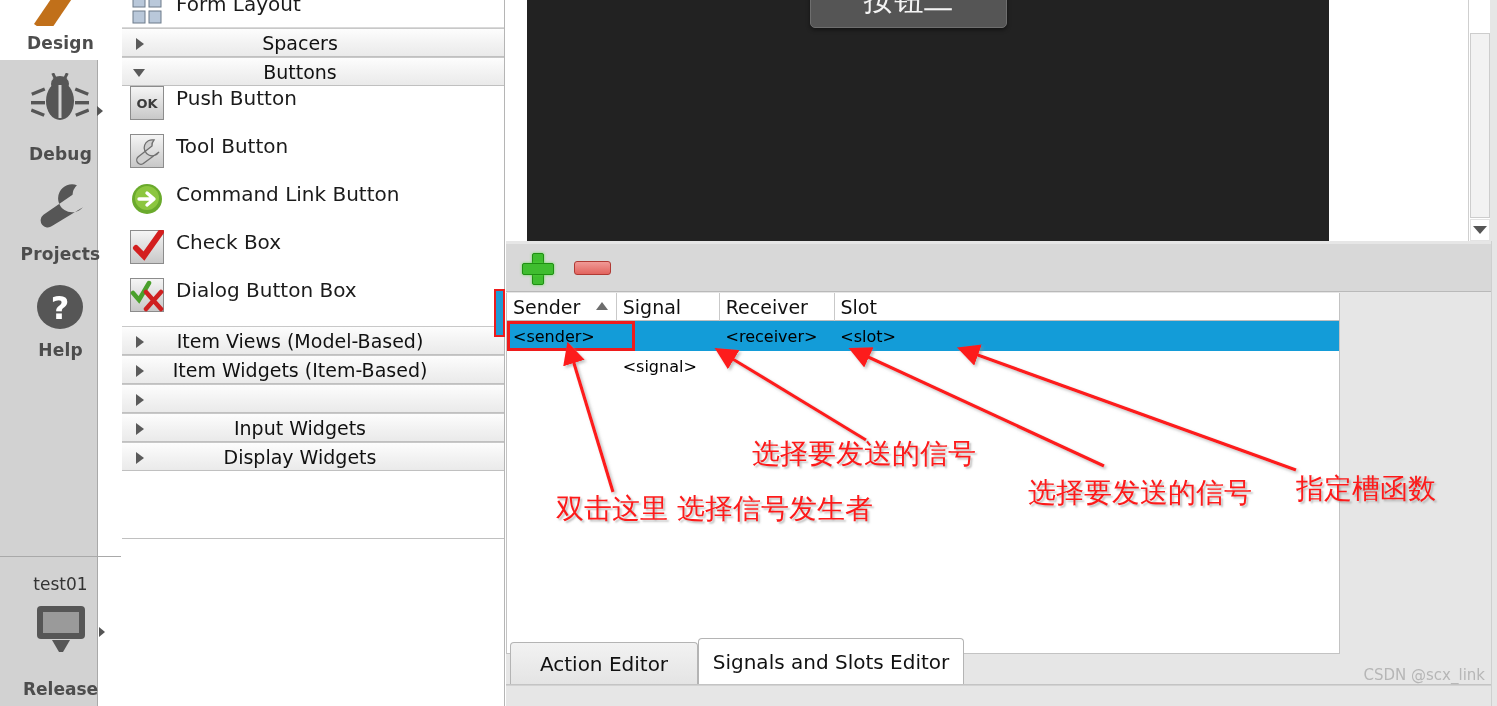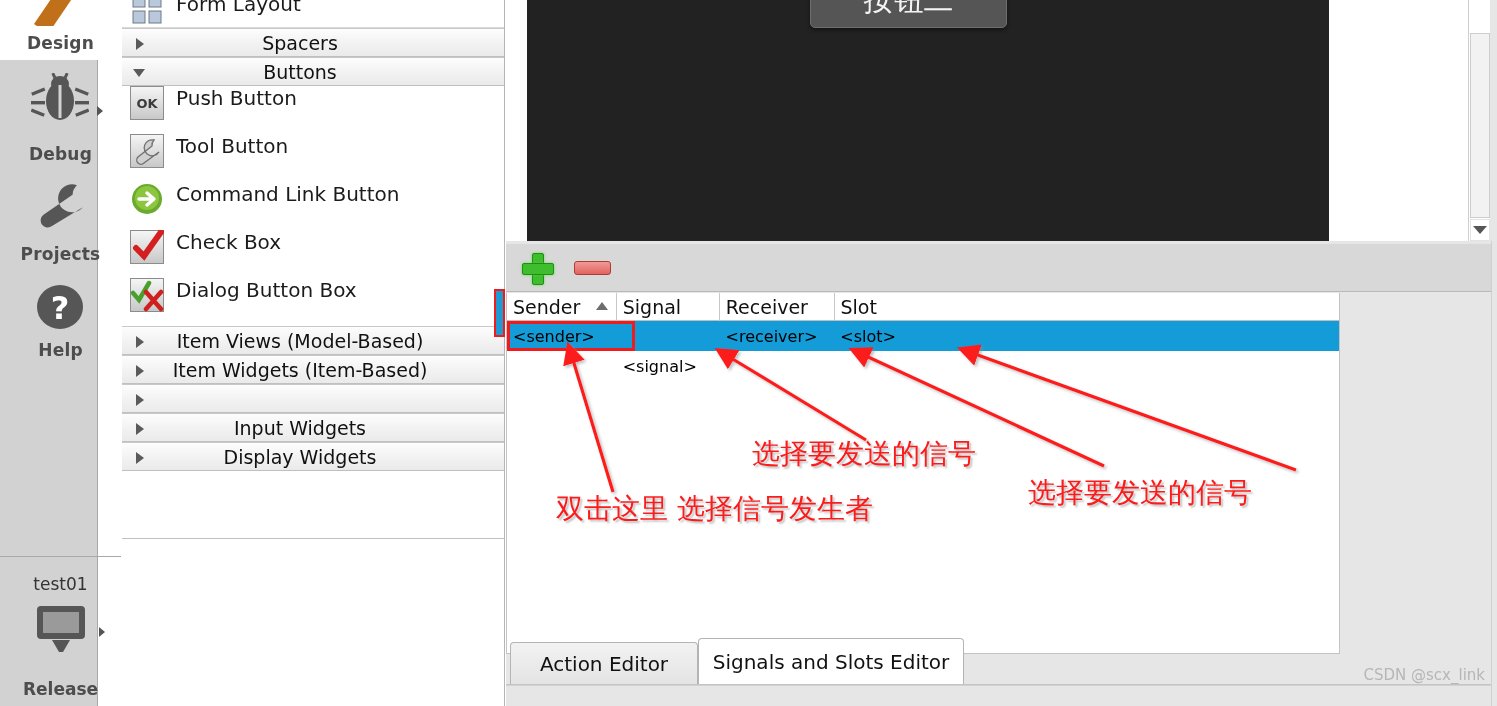--- a/index.html
+++ b/index.html
@@ -450,14 +450,15 @@
       <line x1="613" y1="492" x2="573" y2="360"></line>
       <line x1="866" y1="440" x2="731" y2="358"></line>
       <line x1="1104" y1="466" x2="866" y2="356"></line>
       <line x1="1296" y1="470" x2="975" y2="354"></line>
     </g>
   </svg>
 
   <div class="annot-text" style="left:556px; top:490px;">双击这里 选择信号发生者</div>
   <div class="annot-text" style="left:752px; top:435px;">选择要发送的信号</div>
   <div class="annot-text" style="left:1028px; top:474px;">选择要发送的信号</div>
+  <div class="annot-text" style="left:1296px; top:470px;">指定槽函数</div>
 
 </div>
 
 </body></html>

